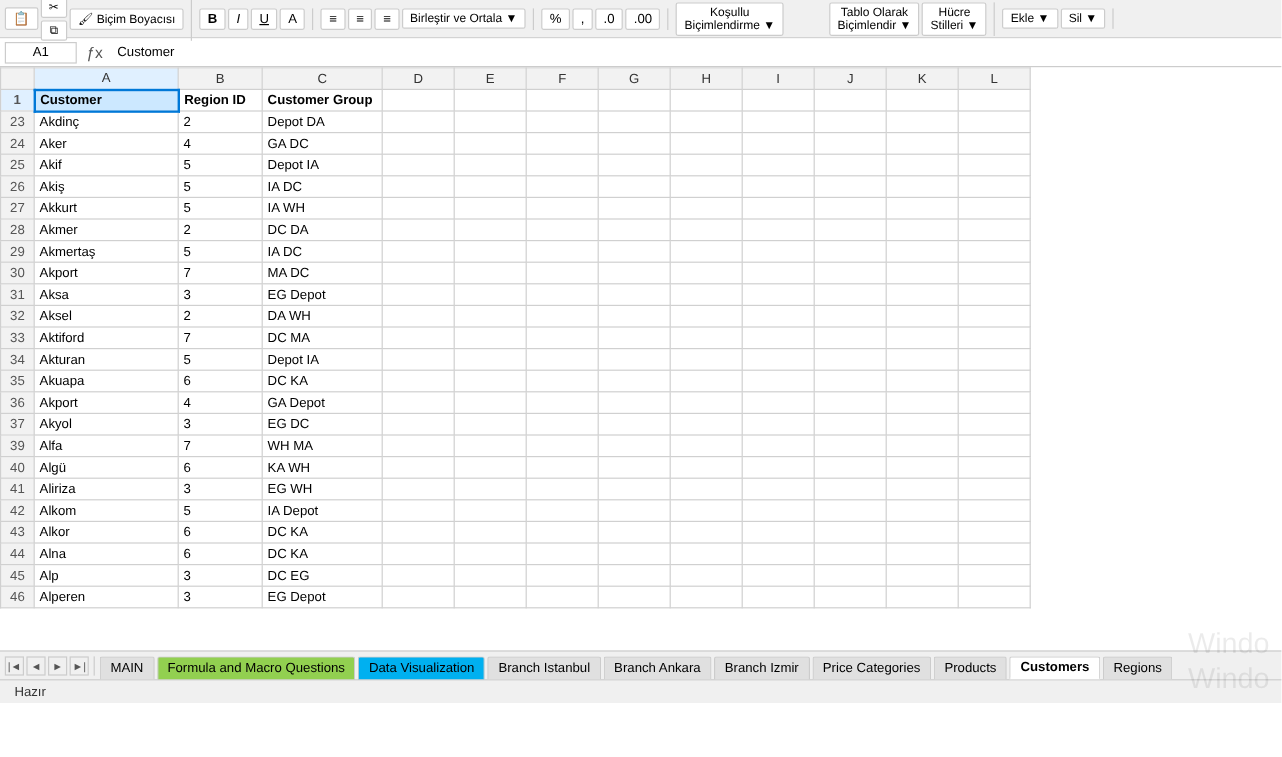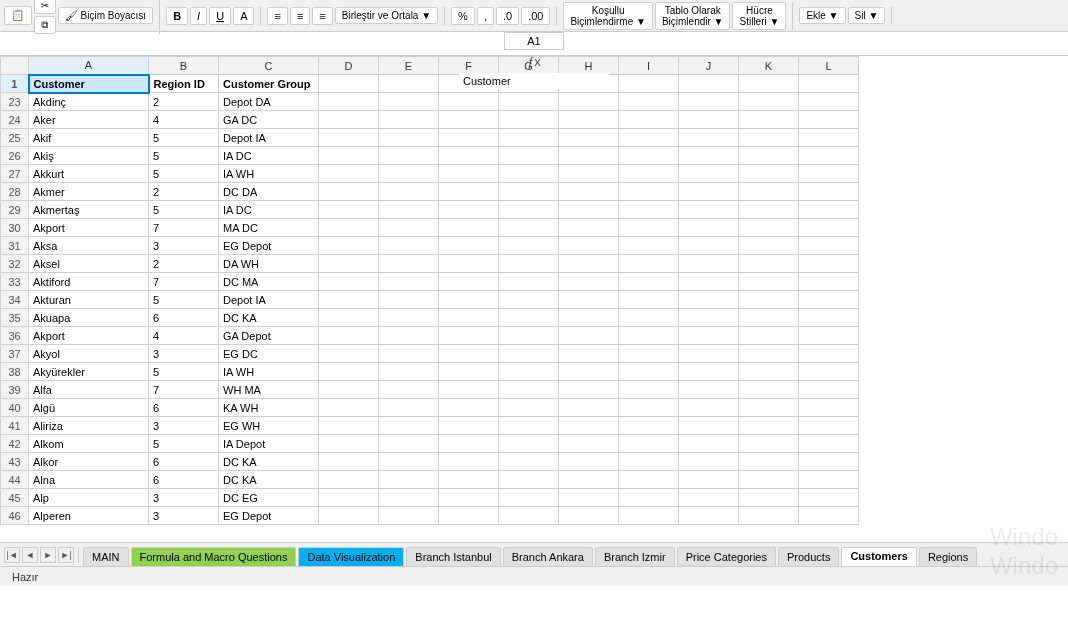--- a/index.html
+++ b/index.html
@@ -35,21 +35,20 @@
 
     
     .formula-bar {
       display: flex;
       align-items: center;
       border-bottom: 1px solid #ccc;
       background: #fff;
       height: 24px;
       padding: 0 4px;
       gap: 4px;
-      flex-direction: column;
     }
     .cell-ref-box {
       width: 60px;
       border: 1px solid #ccc;
       padding: 2px 4px;
       font-size: 11px;
       text-align: center;
     }
     .formula-icon {
       font-size: 13px;
@@ -219,21 +218,21 @@
 
   <div class="toolbar-section">
     <button class="toolbar-btn">%</button>
     <button class="toolbar-btn">,</button>
     <button class="toolbar-btn">.0</button>
     <button class="toolbar-btn">.00</button>
   </div>
 
   <div class="toolbar-section">
     <button class="toolbar-btn" style="font-size:10px;">Koşullu<br>Biçimlendirme ▼</button>
-    <button class="toolbar-btn" style="font-size:10px;">Tablo Olarak<br>Biçimlendir ▼</button>
+    <button class="toolbar-btn" style="font-size:10px;margin-left:36px;">Tablo Olarak<br>Biçimlendir ▼</button>
     <button class="toolbar-btn" style="font-size:10px;">Hücre<br>Stilleri ▼</button>
   </div>
 
   <div class="toolbar-section">
     <button class="toolbar-btn" style="font-size:10px;">Ekle ▼</button>
     <button class="toolbar-btn" style="font-size:10px;">Sil ▼</button>
   </div>
 </div>
 
 <div class="formula-bar">
@@ -511,35 +510,20 @@
           <td></td>
           <td></td>
           <td></td>
           <td></td>
           <td></td>
           <td></td>
           <td></td>
           <td></td>
         </tr>
         <tr>
-          <td class="row-header">38</td>
-          <td>Akyürekler</td>
-          <td>5</td>
-          <td>IA WH</td>
-          <td></td>
-          <td></td>
-          <td></td>
-          <td></td>
-          <td></td>
-          <td></td>
-          <td></td>
-          <td></td>
-          <td></td>
-        </tr>
-        <tr>
           <td class="row-header">39</td>
           <td>Alfa</td>
           <td>7</td>
           <td>WH MA</td>
           <td></td>
           <td></td>
           <td></td>
           <td></td>
           <td></td>
           <td></td>

